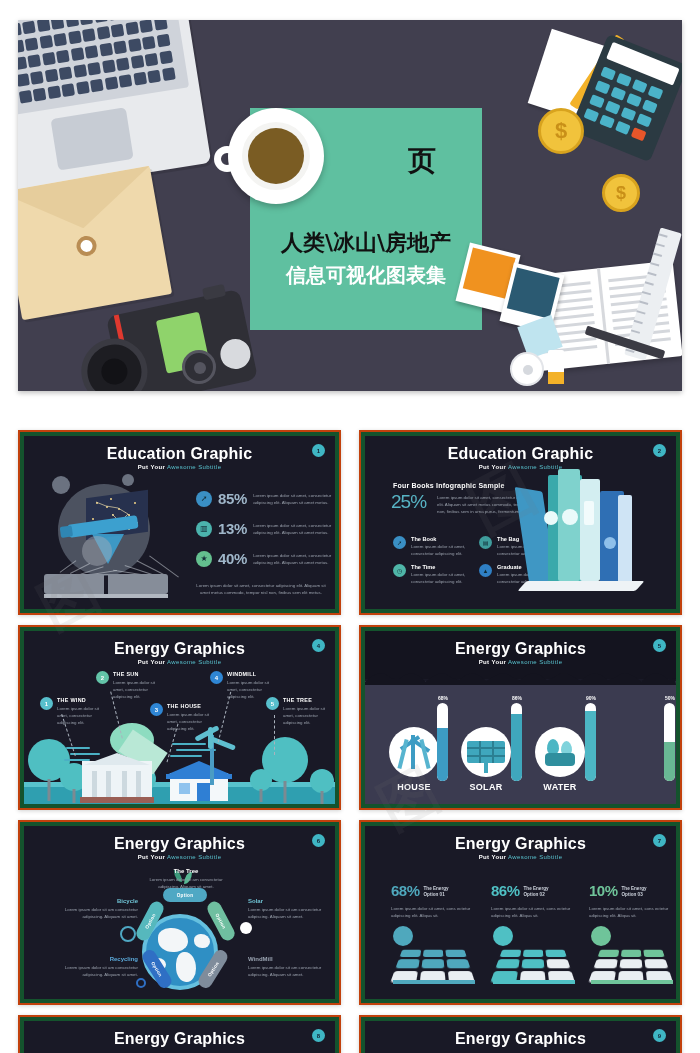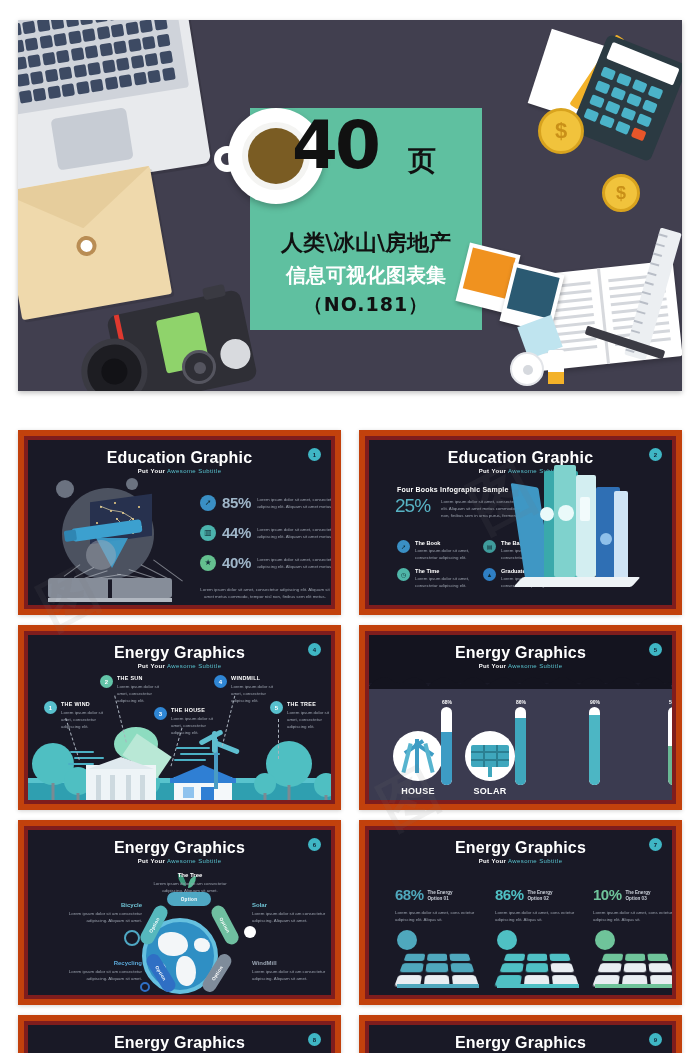--- a/index.html
+++ b/index.html
@@ -118,22 +118,22 @@
   .cd:after{content:"";position:absolute;left:11px;top:11px;width:10px;height:10px;border-radius:50%;background:#d6d9de;}
   .stick{position:absolute;left:530px;top:330px;width:16px;height:34px;background:#fff;border-radius:2px;}
   .stick:after{content:"";position:absolute;left:0;top:22px;width:16px;height:12px;background:#f3b229;}
   .pencil{position:absolute;left:566px;top:318px;width:82px;height:9px;background:#3b3b44;transform:rotate(18deg);border-radius:2px;}
   .sticky{position:absolute;left:504px;top:300px;width:36px;height:34px;background:#bfe4ef;transform:rotate(-20deg);}
 
   
   .grid{position:absolute;left:18px;top:430px;width:664px;}
   .row{display:flex;gap:18px;margin-bottom:10px;}
   .slide{
-    position:relative;width:330px;height:185px;background:#7f1d1d;
-    border:6px solid #c2410c;box-shadow:0 1px 4px rgba(0,0,0,.18);
+    position:relative;width:330px;height:185px;background:#14532d;
+    border:2px solid #c2410c;box-shadow:0 1px 4px rgba(0,0,0,.18);
     overflow:hidden;
   }
   .slide .inner{position:absolute;inset:4px;background:#191926;overflow:hidden;}
 
   .s-title{position:absolute;left:0;right:0;top:9px;text-align:center;color:#fff;
     font-size:16px;font-weight:bold;letter-spacing:.2px;}
   .s-sub{position:absolute;left:0;right:0;top:28px;text-align:center;font-size:6px;letter-spacing:.4px;}
   .s-sub b{color:#fff;}
   .s-sub span{color:#59c3cf;}
   .pagebadge{position:absolute;right:10px;top:8px;width:13px;height:13px;border-radius:50%;
@@ -308,25 +308,23 @@
   <div class="dial"></div>
 
   <div class="tblock"></div>
 
   <div class="cup">
     <div class="hd"></div>
     <div class="in"></div>
     <div class="cof"></div>
   </div>
 
-  <div class="t40">40</div>
   <div class="t40s">页</div>
   <div class="tl tl2">人类\冰山\房地产</div>
   <div class="tl tl3">信息可视化图表集</div>
-  <div class="tl tl4">（NO.181）</div>
 
   <div class="paper"></div>
   <div class="pen"></div>
   <div class="calc">
     <div class="d"></div>
     <div id="calckeys">
         <i class="" style="left:8px;top:32px;"></i>
         <i class="" style="left:25px;top:32px;"></i>
         <i class="" style="left:42px;top:32px;"></i>
         <i class="" style="left:59px;top:32px;"></i>
@@ -454,21 +452,21 @@
           <div class="base"></div>
         </div>
 
         <div class="statrow" style="left:172px;top:54px;">
           <div class="static" style="background:#3a8fc4;">➚</div>
           <div class="statpct" style="color:#9fb6c9;">85%</div>
           <div class="stattxt lorem">Lorem ipsum dolor sit amet, consectetur adipiscing elit. Aliquam sit amet metus.</div>
         </div>
         <div class="statrow" style="left:172px;top:84px;">
           <div class="static" style="background:#4bb3ad;">▥</div>
-          <div class="statpct" style="color:#9fb6c9;">44%</div>
+          <div class="statpct" style="color:#9fb6c9;">13%</div>
           <div class="stattxt lorem">Lorem ipsum dolor sit amet, consectetur adipiscing elit. Aliquam sit amet metus.</div>
         </div>
         <div class="statrow" style="left:172px;top:114px;">
           <div class="static" style="background:#64c08f;">★</div>
           <div class="statpct" style="color:#9fb6c9;">40%</div>
           <div class="stattxt lorem">Lorem ipsum dolor sit amet, consectetur adipiscing elit. Aliquam sit amet metus.</div>
         </div>
         <div class="lorem" style="position:absolute;left:172px;top:146px;width:130px;text-align:center;">Lorem ipsum dolor sit amet, consectetur adipiscing elit. Aliquam sit amet metus commodo, tempor nisl non, finibus sem elit metus.</div>
       </div>
     </div>
@@ -688,20 +686,28 @@
             <div style="position:absolute;left:31px;top:14px;width:1.5px;height:22px;background:#2b7f92;"></div>
             <div style="position:absolute;left:23px;top:34px;width:4px;height:12px;background:#3fa7bd;"></div>
           </div>
           <div class="s4-lbl">SOLAR</div>
         </div>
         <div class="s4-pct" style="left:141px;top:64px;">86%</div>
         <div class="s4-bar" style="left:146px;top:72px;height:78px;">
           <div class="s4-fill" style="height:86%;background:#3fa7bd;"></div>
         </div>
 
+        <div class="s4-item" style="left:170px;top:96px;">
+          <div class="s4-circ">
+            <div style="position:absolute;left:12px;top:12px;width:12px;height:16px;background:#4cb6c4;border-radius:50% 50% 50% 50%/60% 60% 40% 40%;"></div>
+            <div style="position:absolute;left:26px;top:14px;width:11px;height:15px;background:#7fd3dc;border-radius:50% 50% 50% 50%/60% 60% 40% 40%;"></div>
+            <div style="position:absolute;left:10px;top:26px;width:30px;height:13px;background:#2f8f9e;border-radius:4px;"></div>
+          </div>
+          <div class="s4-lbl">WATER</div>
+        </div>
         <div class="s4-pct" style="left:215px;top:64px;">90%</div>
         <div class="s4-bar" style="left:220px;top:72px;height:78px;">
           <div class="s4-fill" style="height:90%;background:#4cb6c4;"></div>
         </div>
 
         <div class="s4-pct" style="left:294px;top:64px;">50%</div>
         <div class="s4-bar" style="left:299px;top:72px;height:78px;">
           <div class="s4-fill" style="height:50%;background:#69b894;"></div>
         </div>
       </div>

